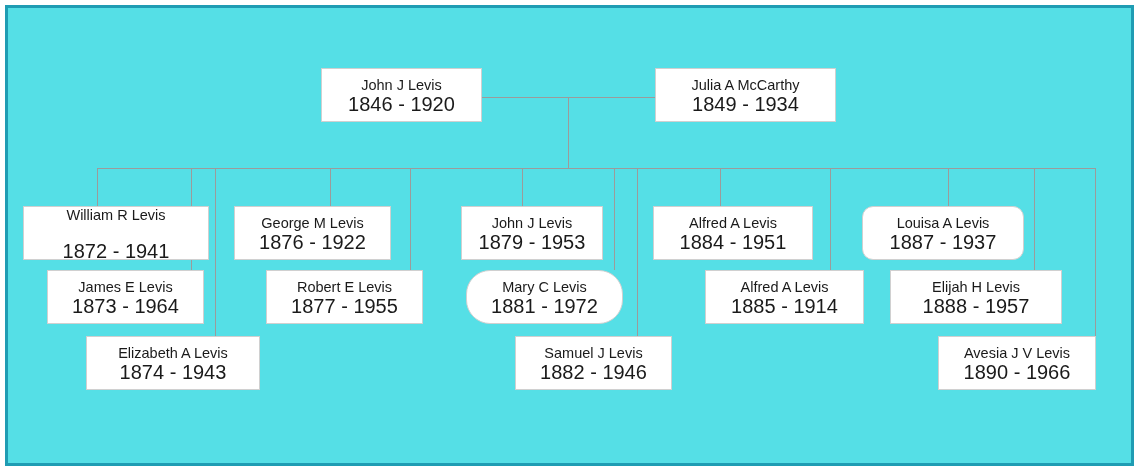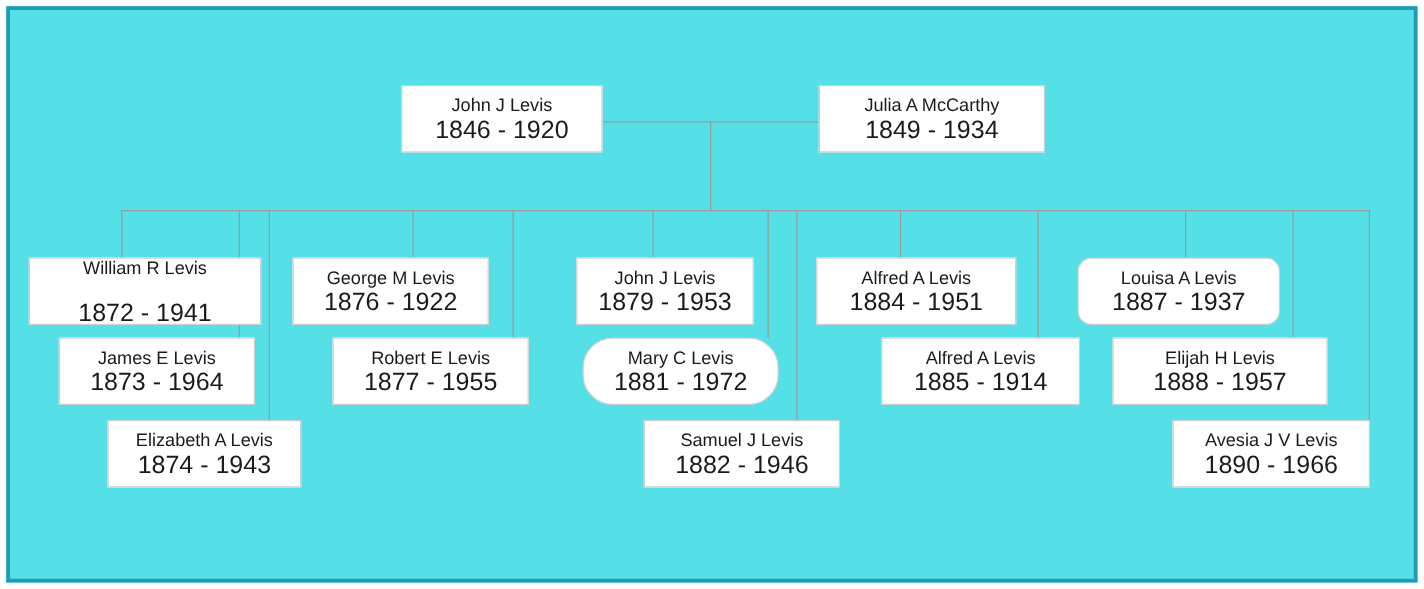--- a/index.html
+++ b/index.html
@@ -91,21 +91,21 @@
           <div class="yr">1849 - 1934</div>
         </div>
         <div class="node" style="left: 15px; top: 198px; width: 186px; gap: 17px;">
           <div class="nm">William R Levis</div>
           <div class="yr">1872 - 1941</div>
         </div>
         <div class="node" style="left: 39px; top: 262px; width: 157px; text-align: right;">
           <div class="nm">James E Levis</div>
           <div class="yr">1873 - 1964</div>
         </div>
-        <div class="node" style="left: 78px; top: 328px; width: 155px;">
+        <div class="node" style="left: 78px; top: 328px; width: 174px;">
           <div class="nm">Elizabeth A Levis</div>
           <div class="yr">1874 - 1943</div>
         </div>
         <div class="node" style="left: 226px; top: 198px; width: 157px;">
           <div class="nm">George M Levis</div>
           <div class="yr">1876 - 1922</div>
         </div>
         <div class="node" style="left: 258px; top: 262px; width: 157px;">
           <div class="nm">Robert E Levis</div>
           <div class="yr">1877 - 1955</div>

